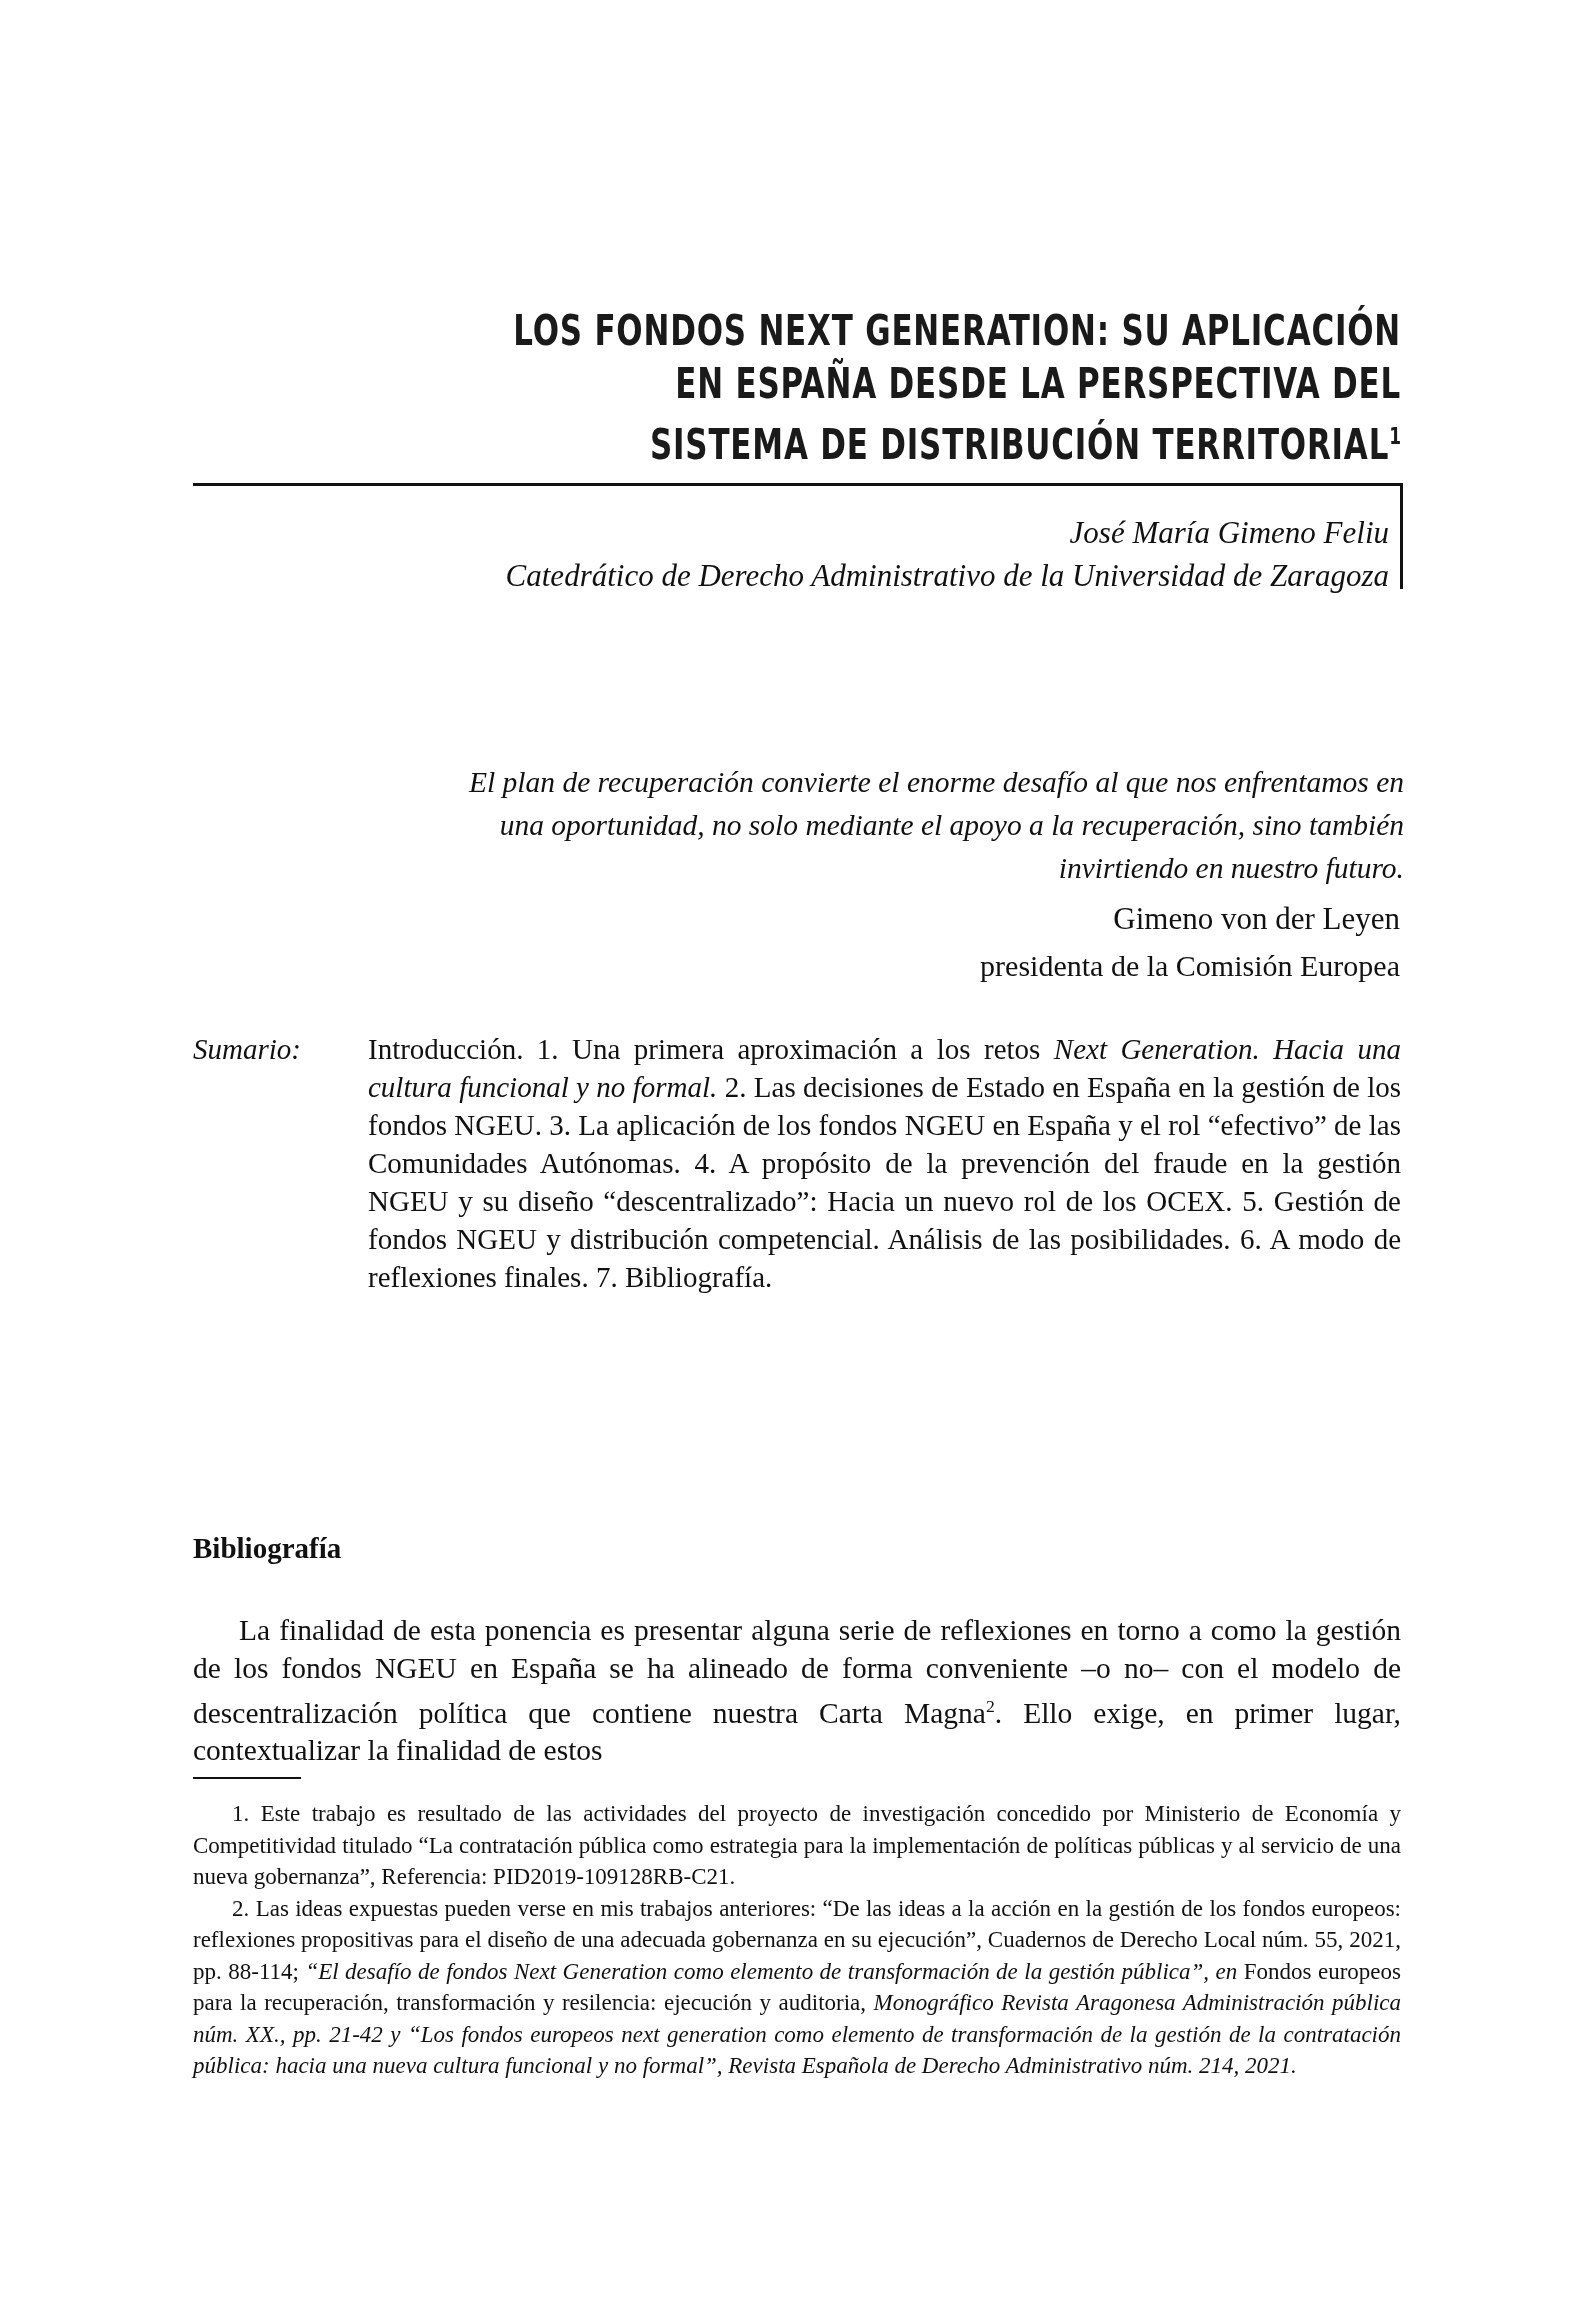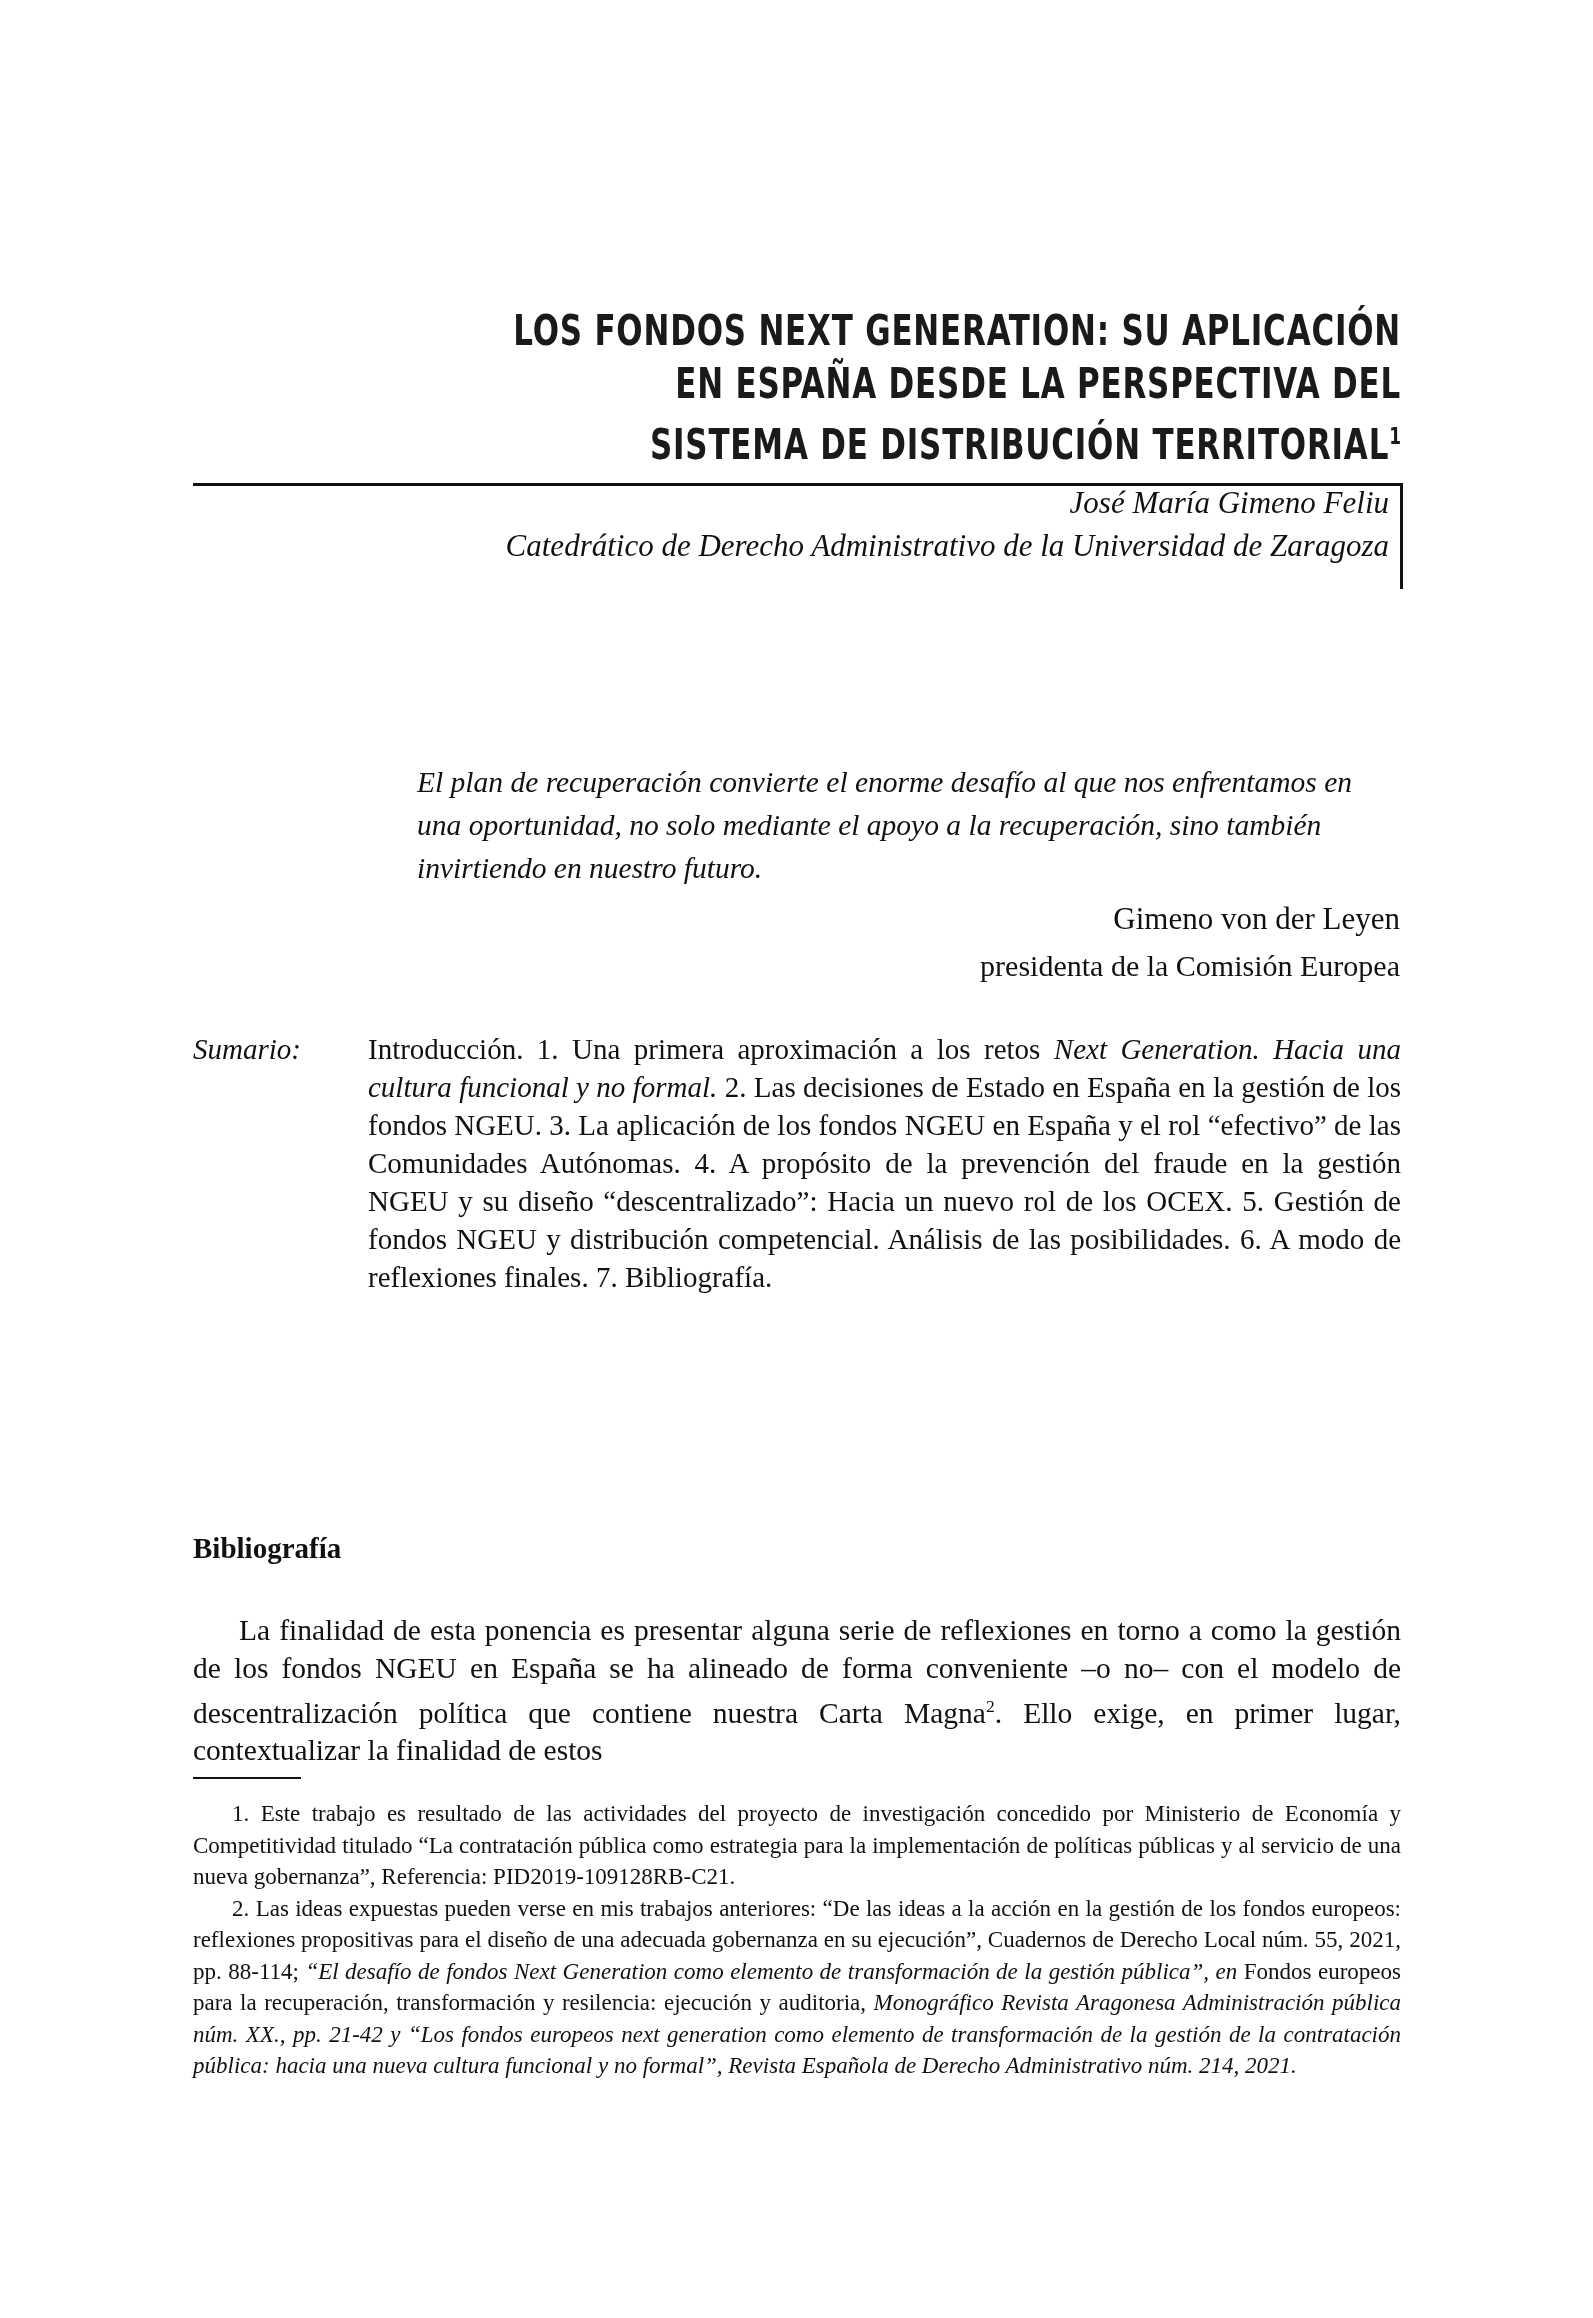--- a/index.html
+++ b/index.html
@@ -67,40 +67,40 @@
     top: 483px;
     width: 2.5px;
     height: 106px;
     background: #111111;
   }
 
   
   .author-block {
     position: absolute;
     left: 193px;
-    top: 481px;
+    top: 511px;
     width: 1196px;
     text-align: right;
     font-style: italic;
     font-size: 31px;
     line-height: 43px;
   }
   .author-name { display: block; }
   .author-affiliation { display: block; }
 
   
   .epigraph {
     position: absolute;
-    left: 417px;
+    left: 429px;
     top: 761px;
     width: 975px;
     font-style: italic;
     font-size: 29.5px;
     line-height: 43px;
-    text-align: left;
+    text-align: right;
   }
   .epigraph-source {
     position: absolute;
     left: 425px;
     top: 898px;
     width: 975px;
     text-align: right;
     font-style: normal;
     font-size: 31px;
     line-height: 41px;

